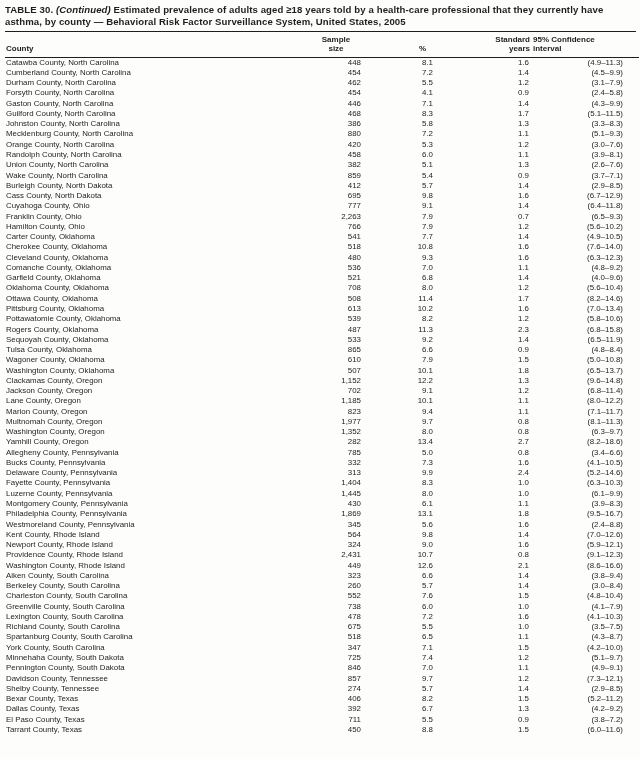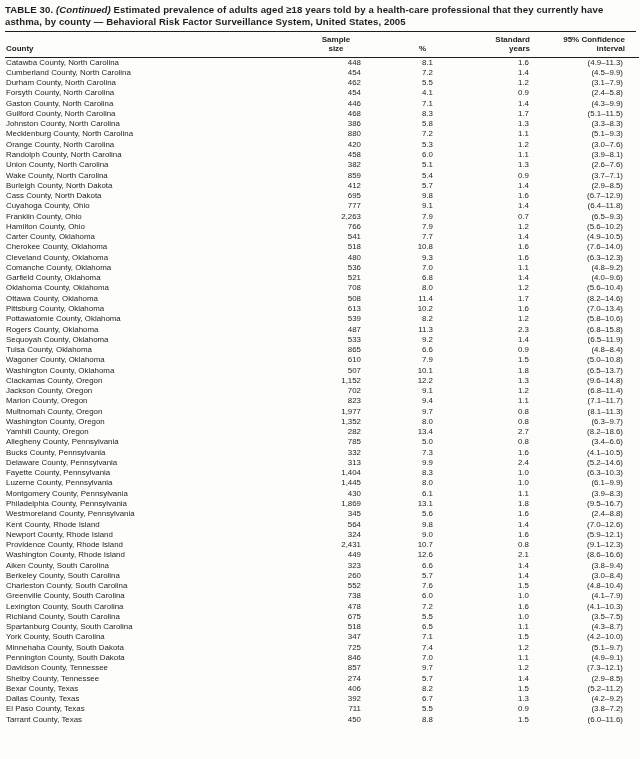--- a/index.html
+++ b/index.html
@@ -30,21 +30,21 @@
     line-height: 9.2px;
     vertical-align: bottom;
     padding: 3px 0 3px 0;
     border-bottom: 1px solid #1e1e1e;
   }
   thead th span { display: block; }
   th.col-county { text-align: left; padding-left: 1px; }
   th.col-sample { text-align: center; }
   th.col-pct { text-align: right; padding-right: 11px; }
   th.col-se { text-align: right; padding-right: 3px; }
-  th.col-ci { text-align: right; padding-right: 14px; }
+  th.col-ci { text-align: left; padding-right: 14px; }
   tbody td {
     font-size: 7.9px;
     height: 10.26px;
     line-height: 10.26px;
     padding: 0;
     white-space: nowrap;
     overflow: hidden;
   }
   td.col-county { text-align: left; padding-left: 1px; }
   td.col-sample, td.col-pct, td.col-se { text-align: right; padding-right: 4px; }
@@ -315,20 +315,27 @@
           <td class="col-ci">(9.6–14.8)</td>
         </tr>
         <tr>
           <td class="col-county">Jackson County, Oregon</td>
           <td class="col-sample">702</td>
           <td class="col-pct">9.1</td>
           <td class="col-se">1.2</td>
           <td class="col-ci">(6.8–11.4)</td>
         </tr>
         <tr>
+          <td class="col-county">Lane County, Oregon</td>
+          <td class="col-sample">1,185</td>
+          <td class="col-pct">10.1</td>
+          <td class="col-se">1.1</td>
+          <td class="col-ci">(8.0–12.2)</td>
+        </tr>
+        <tr>
           <td class="col-county">Marion County, Oregon</td>
           <td class="col-sample">823</td>
           <td class="col-pct">9.4</td>
           <td class="col-se">1.1</td>
           <td class="col-ci">(7.1–11.7)</td>
         </tr>
         <tr>
           <td class="col-county">Multnomah County, Oregon</td>
           <td class="col-sample">1,977</td>
           <td class="col-pct">9.7</td>

